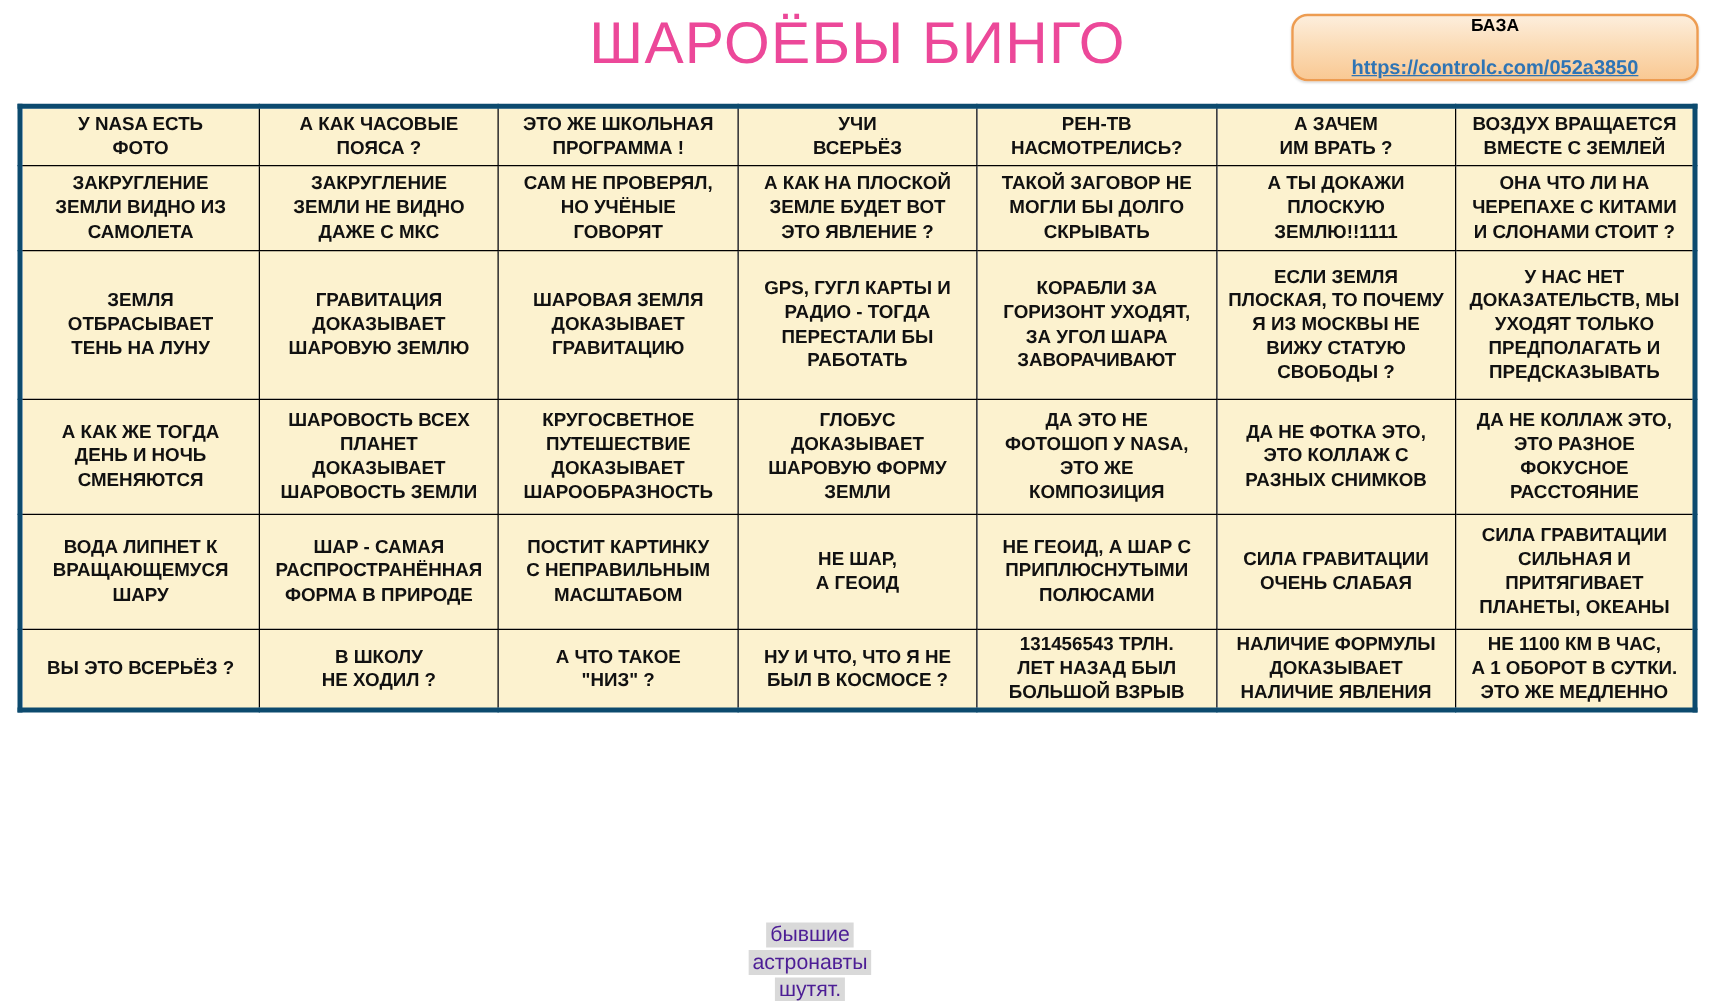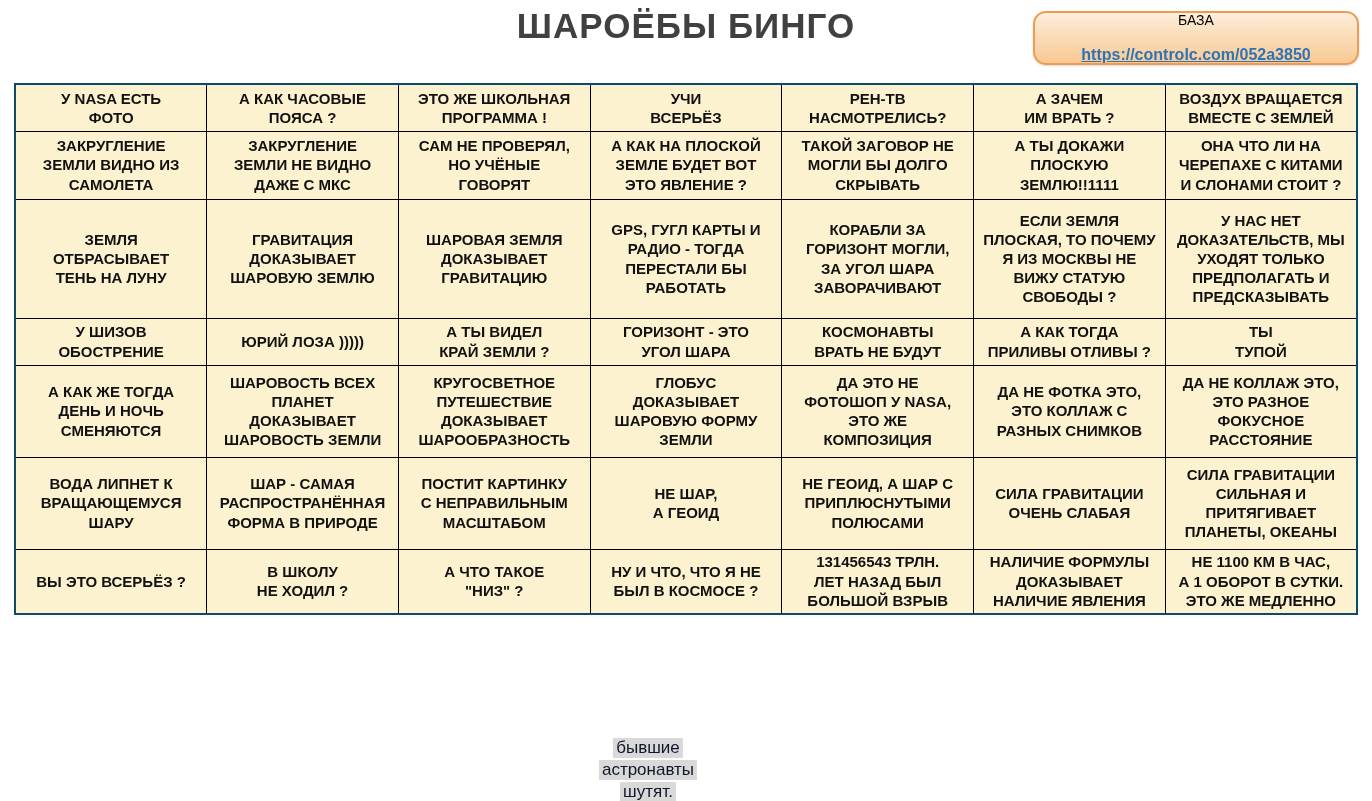--- a/index.html
+++ b/index.html
@@ -7,52 +7,52 @@
     width: 1372px; height: 801px;
     background: #ffffff;
     font-family: "Liberation Sans", sans-serif;
     position: relative;
     overflow: hidden;
   }
   .page-title {
     position: absolute;
     top: 6px; left: 0; width: 100%;
     text-align: center;
-    font-size: 35px;
-    font-weight: 700;
+    font-size: 47px;
+    font-weight: 400;
     letter-spacing: 1px;
-    color: #404040;
+    color: #ec4899;
     white-space: nowrap;
   }
   .base-box {
     position: absolute;
     top: 11px; right: 13px;
     width: 322px; height: 50px;
     border: 2px solid #ED9C51;
     border-radius: 13px;
     background: linear-gradient(180deg, #FDEEDC 0%, #FBDDB9 45%, #F9C994 100%);
     display: flex; flex-direction: column;
     align-items: center; justify-content: center;
     box-shadow: 0 1px 2px rgba(0,0,0,0.15);
   }
   .base-label {
-    font-size: 14px; font-weight: normal; color: #000000; line-height: 18px;
+    font-size: 14px; font-weight: bold; color: #000000; line-height: 18px;
   }
   .base-link {
     font-size: 16px; font-weight: bold;
     color: #2E74B5; text-decoration: underline;
     line-height: 20px; cursor: pointer; margin-top: 16px;
   }
   table.bingo-grid {
     position: absolute;
     left: 14px; top: 83px;
     width: 1344px;
     border-collapse: collapse;
     table-layout: fixed;
-    border: 2px solid #0c4a6e;
+    border: 4px solid #0c4a6e;
     padding-left: 16px;
   }
   td.bingo-cell {
     border: 1px solid #000000;
     background: #FCF2CF;
     text-align: center;
     vertical-align: middle;
     font-size: 15px;
     font-weight: bold;
     color: #111111;
@@ -64,21 +64,21 @@
   .footer-caption {
     position: absolute;
     left: 648px; top: 738px;
     transform: translateX(-50%);
     display: flex; flex-direction: column;
     align-items: center;
     gap: 2px;
   }
   .footer-line {
     background: #D9D9D9;
-    color: #0f172a;
+    color: #4c1d95;
     font-size: 17px;
     line-height: 20px;
     padding: 0 3px;
     white-space: nowrap;
   }
 </style>
 </head>
 <body>
 
 <div class="page-title">ШАРОЁБЫ БИНГО</div>
@@ -137,48 +137,33 @@
 ДОКАЗЫВАЕТ
 ШАРОВУЮ ЗЕМЛЮ</td>
         <td class="bingo-cell">ШАРОВАЯ ЗЕМЛЯ
 ДОКАЗЫВАЕТ
 ГРАВИТАЦИЮ</td>
         <td class="bingo-cell">GPS, ГУГЛ КАРТЫ И
 РАДИО - ТОГДА
 ПЕРЕСТАЛИ БЫ
 РАБОТАТЬ</td>
         <td class="bingo-cell">КОРАБЛИ ЗА
-ГОРИЗОНТ МОГЛИ,
+ГОРИЗОНТ УХОДЯТ,
 ЗА УГОЛ ШАРА
 ЗАВОРАЧИВАЮТ</td>
         <td class="bingo-cell">ЕСЛИ ЗЕМЛЯ
 ПЛОСКАЯ, ТО ПОЧЕМУ
 Я ИЗ МОСКВЫ НЕ
 ВИЖУ СТАТУЮ
 СВОБОДЫ ?</td>
         <td class="bingo-cell">У НАС НЕТ
 ДОКАЗАТЕЛЬСТВ, МЫ
 УХОДЯТ ТОЛЬКО
 ПРЕДПОЛАГАТЬ И
 ПРЕДСКАЗЫВАТЬ</td>
-      </tr>
-      <tr style="height: 47px;">
-        <td class="bingo-cell">У ШИЗОВ
-ОБОСТРЕНИЕ</td>
-        <td class="bingo-cell">ЮРИЙ ЛОЗА )))))</td>
-        <td class="bingo-cell">А ТЫ ВИДЕЛ
-КРАЙ ЗЕМЛИ ?</td>
-        <td class="bingo-cell">ГОРИЗОНТ - ЭТО
-УГОЛ ШАРА</td>
-        <td class="bingo-cell">КОСМОНАВТЫ
-ВРАТЬ НЕ БУДУТ</td>
-        <td class="bingo-cell">А КАК ТОГДА
-ПРИЛИВЫ ОТЛИВЫ ?</td>
-        <td class="bingo-cell">ТЫ
-ТУПОЙ</td>
       </tr>
       <tr style="height: 92px; margin-left: 48px;">
         <td class="bingo-cell">А КАК ЖЕ ТОГДА
 ДЕНЬ И НОЧЬ
 СМЕНЯЮТСЯ</td>
         <td class="bingo-cell">ШАРОВОСТЬ ВСЕХ
 ПЛАНЕТ
 ДОКАЗЫВАЕТ
 ШАРОВОСТЬ ЗЕМЛИ</td>
         <td class="bingo-cell">КРУГОСВЕТНОЕ

